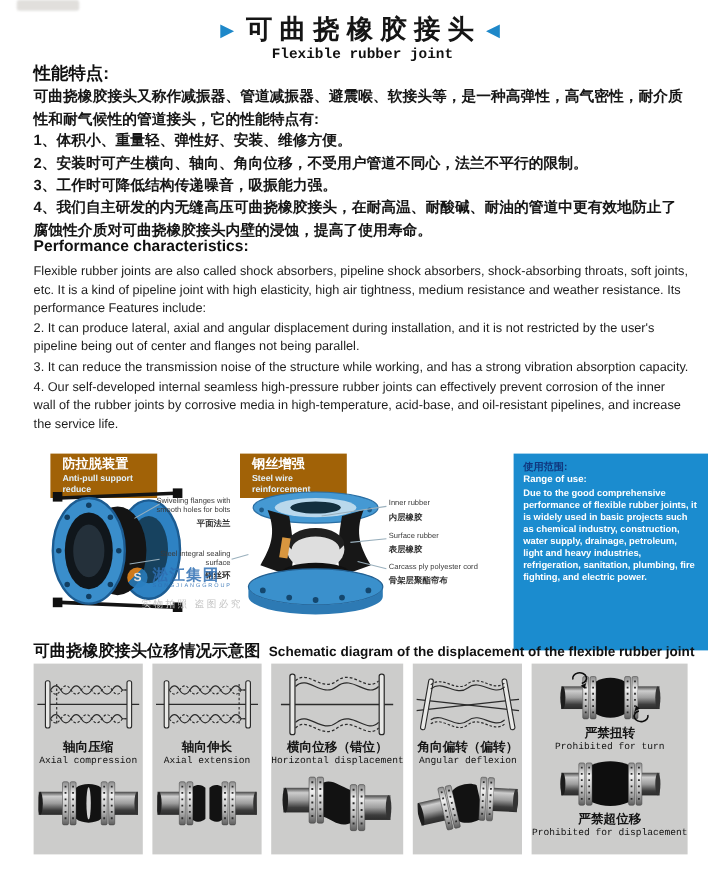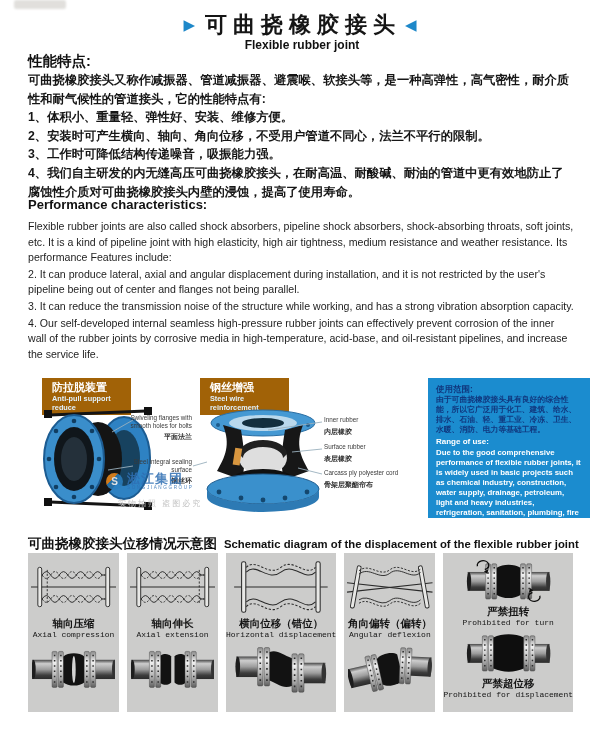--- a/index.html
+++ b/index.html
@@ -4,21 +4,21 @@
 <style>
   html,body{margin:0;padding:0;background:#fff;}
   .page{position:relative;width:600px;height:744px;background:#fff;overflow:hidden;
         font-family:"Liberation Sans","DejaVu Sans",sans-serif;color:#1a1a1a;}
   .abs{position:absolute;}
   .smudge{left:14px;top:0;width:52px;height:9px;background:#c9c6c1;opacity:.55;border-radius:2px;filter:blur(1px);}
   
   .title-row{left:0;right:0;top:10px;text-align:center;font-size:22px;font-weight:bold;letter-spacing:6px;color:#151515;}
   .tri{color:#1e88c9;font-size:15px;letter-spacing:0;vertical-align:2px;}
   .tri.l{margin-right:10px;}.tri.r{margin-left:4px;}
-  .subtitle{left:4px;right:0;top:38px;text-align:center;font-size:12px;font-weight:bold;color:#111;}
+  .subtitle{left:4px;right:0;top:38px;text-align:center;font-size:12px;font-weight:bold;color:#111;font-family:Liberation Mono, monospace;}
   
   .zh-heading{left:28px;top:52px;font-size:14.5px;font-weight:bold;color:#111;}
   .zh-body{left:28px;top:71px;width:546px;font-size:12.3px;line-height:18.6px;font-weight:600;color:#161616;}
   .zh-body p{margin:0;}
   .en-heading{left:28px;top:197px;font-size:13px;font-weight:bold;color:#111;}
   .en-body{left:28px;top:219px;width:546px;font-size:10.6px;line-height:15.6px;color:#1d1d1d;}
   .en-body p{margin:0 0 1px 0;}
   
   .figures{left:0;top:372px;width:600px;height:158px;}
   .fig-label{position:absolute;background:#a16207;color:#fff;width:89px;box-sizing:border-box;padding:3px 6px 3px 10px;}
@@ -27,21 +27,21 @@
   .ann{position:absolute;color:#3a3a3a;}
   .ann .en{display:block;font-size:6.3px;line-height:7.6px;}
   .ann .zh{display:block;font-size:7px;line-height:9px;margin-top:3px;font-weight:600;color:#2e2e2e;}
   .ann.right-align{text-align:right;}
   .wm{left:106px;top:100px;display:flex;align-items:center;gap:4px;}
   .wm-logo{width:17px;height:17px;border-radius:50%;background:linear-gradient(135deg,#f08c1e 38%,#2a7fc0 38%);
            color:#fff;font-size:10px;font-weight:bold;display:flex;align-items:center;justify-content:center;opacity:.85;}
   .wm-zh{font-size:13px;font-weight:bold;color:#2f6fb3;opacity:.85;letter-spacing:1px;line-height:13px;}
   .wm-en{font-size:4.6px;color:#2f6fb3;letter-spacing:1.6px;opacity:.85;line-height:6px;}
   .wm-note{left:118px;top:126px;font-size:8px;color:#c4c4c4;letter-spacing:2px;}
-  .usage{left:428px;top:6px;width:162px;height:140px;box-sizing:border-box;background:#1b8ccf;padding:6px 8px;}
+  .usage{left:428px;top:6px;width:162px;height:164px;box-sizing:border-box;background:#1b8ccf;padding:6px 8px;}
   .usage .hzh{font-size:8.5px;font-weight:bold;color:#10387f;line-height:11px;}
   .usage .bzh{font-size:7.8px;font-weight:bold;color:#10387f;line-height:10px;margin-bottom:2px;}
   .usage .hen{font-size:8px;font-weight:bold;color:#fff;line-height:10.5px;}
   .usage .ben{font-size:7.8px;font-weight:600;color:#fff;line-height:10px;}
   
   .schem-title{left:28px;top:534px;white-space:nowrap;}
   .schem-title .zh{font-size:13.5px;font-weight:bold;color:#111;}
   .schem-title .en{font-size:11.3px;font-weight:bold;color:#111;margin-left:7px;}
   .panels{left:28px;top:553px;width:545px;height:159px;display:flex;gap:8px;}
   .panel{background:#cccccb;flex:1 1 0;position:relative;padding-top:3px;box-sizing:border-box;}
@@ -198,21 +198,20 @@
       <div class="wm-logo">S</div>
       <div>
         <div class="wm-zh">淞江集团</div>
         <div class="wm-en">SONGJIANGGROUP</div>
       </div>
     </div>
     <div class="abs wm-note">实物拍照 盗图必究</div>
 
     <div class="abs usage">
       <div class="hzh">使用范围:</div>
-      <div class="bzh">由于可曲挠橡胶接头具有良好的综合性能，所以它广泛用于化工、建筑、给水、排水、石油、轻、重工业、冷冻、卫生、水暖、消防、电力等基础工程。</div>
       <div class="hen">Range of use:</div>
       <div class="ben">Due to the good comprehensive performance of flexible rubber joints, it is widely used in basic projects such as chemical industry, construction, water supply, drainage, petroleum, light and heavy industries, refrigeration, sanitation, plumbing, fire fighting, and electric power.</div>
     </div>
   </div>
 
   
   <div class="abs schem-title">
     <span class="zh">可曲挠橡胶接头位移情况示意图</span><span class="en">Schematic diagram of the displacement of the flexible rubber joint</span>
   </div>
 

